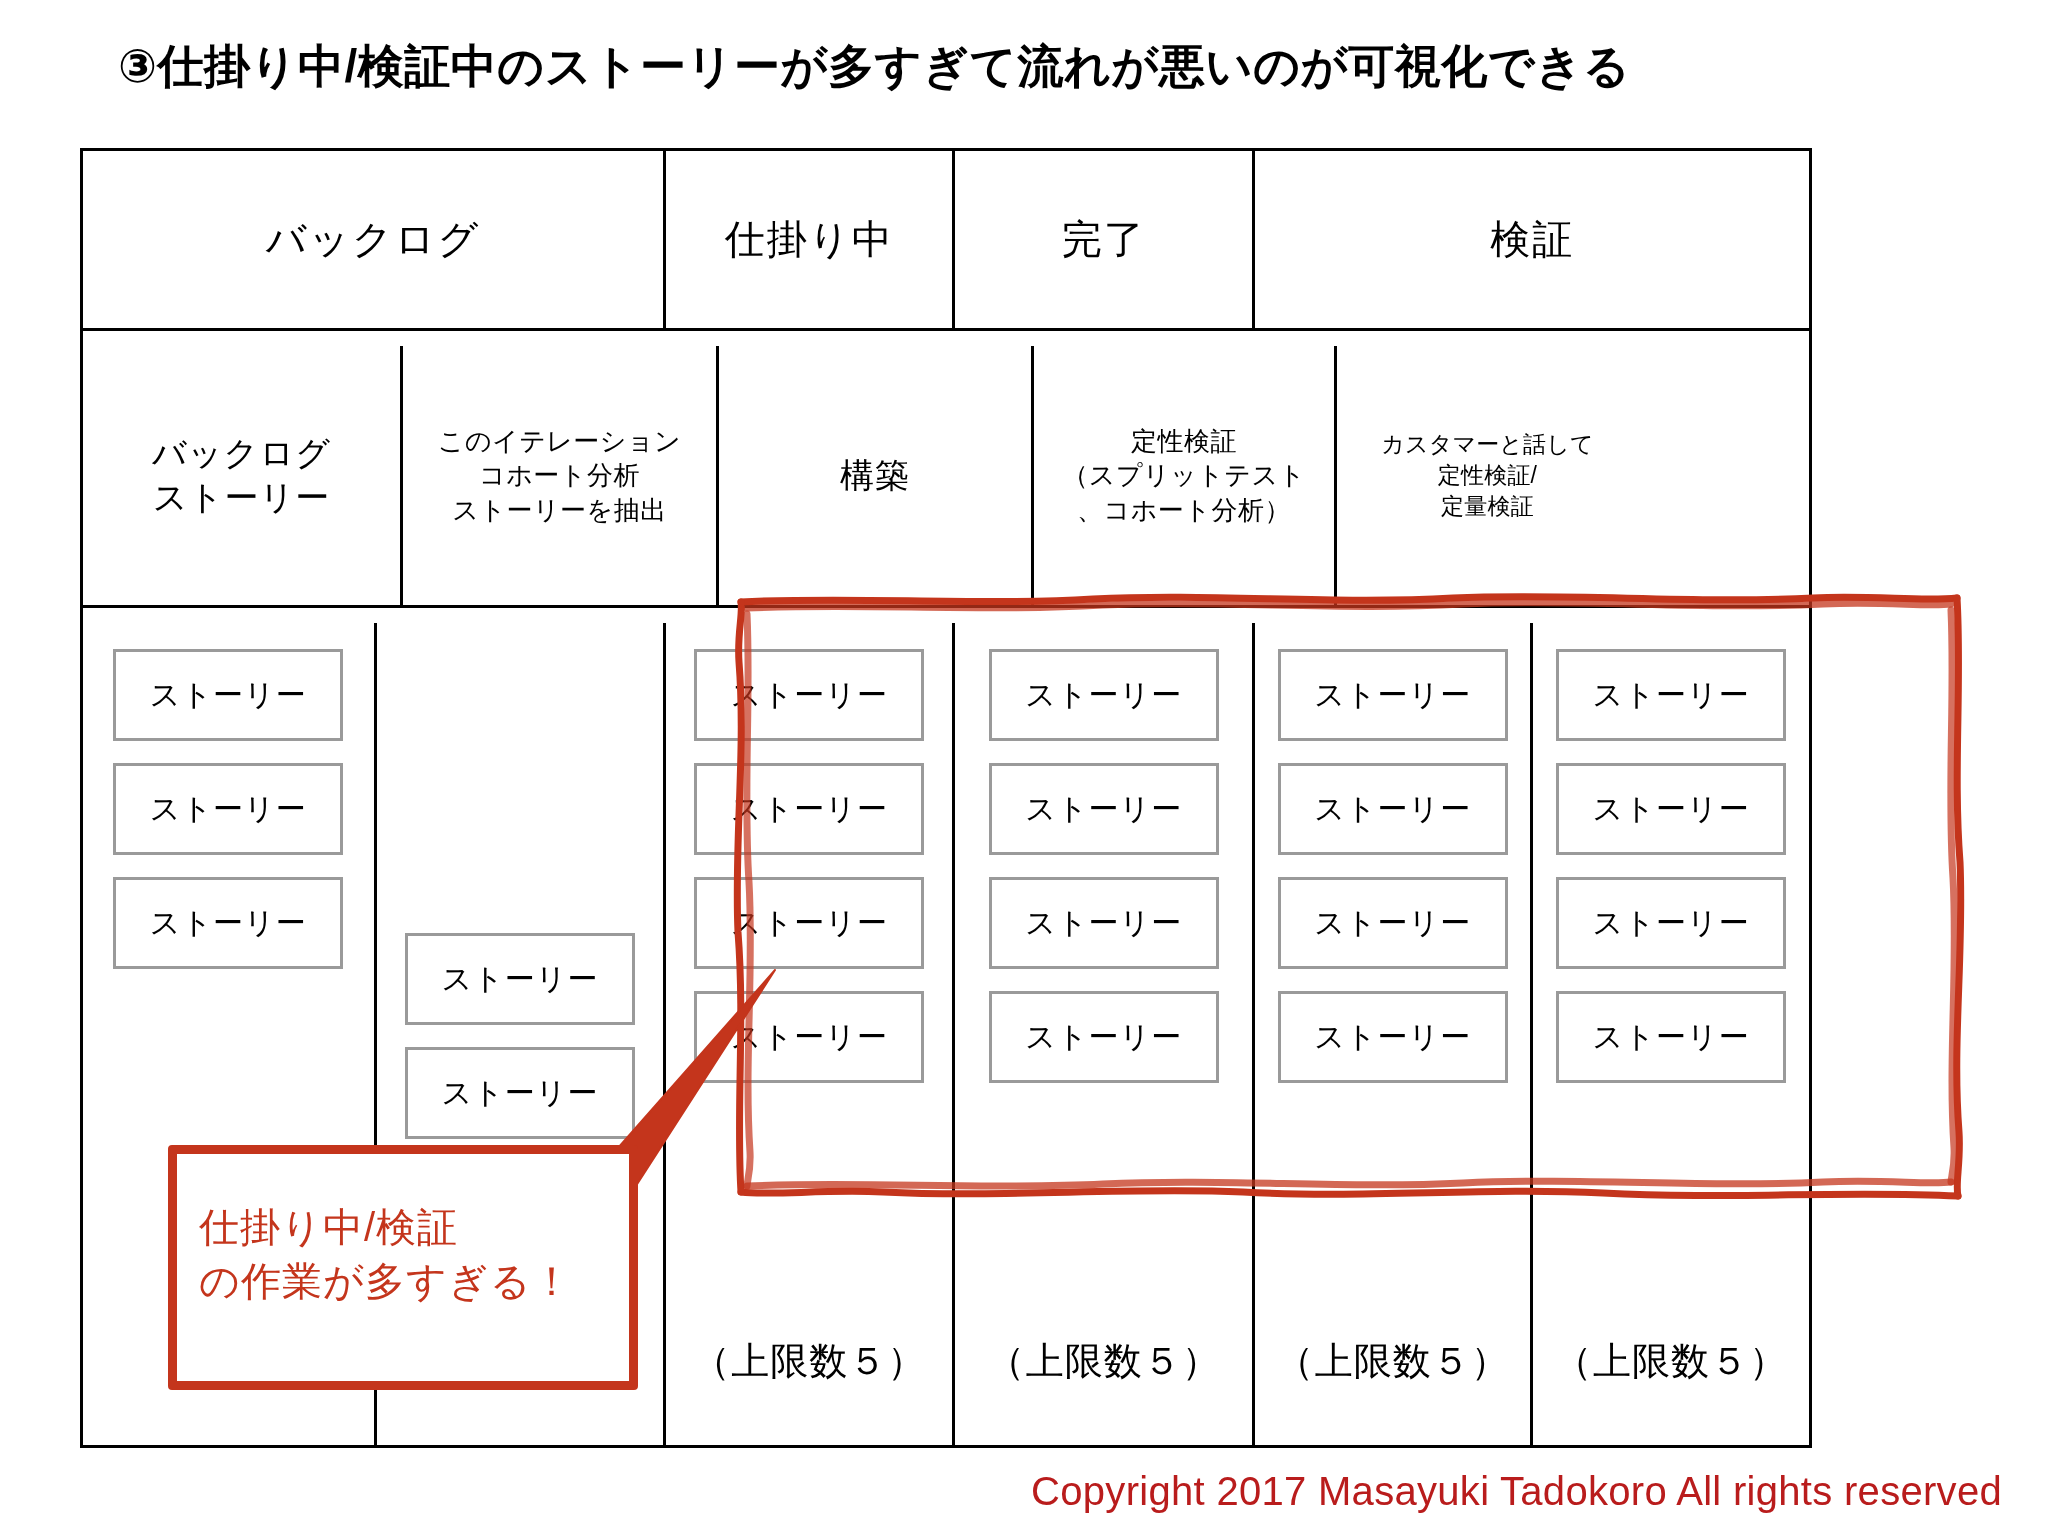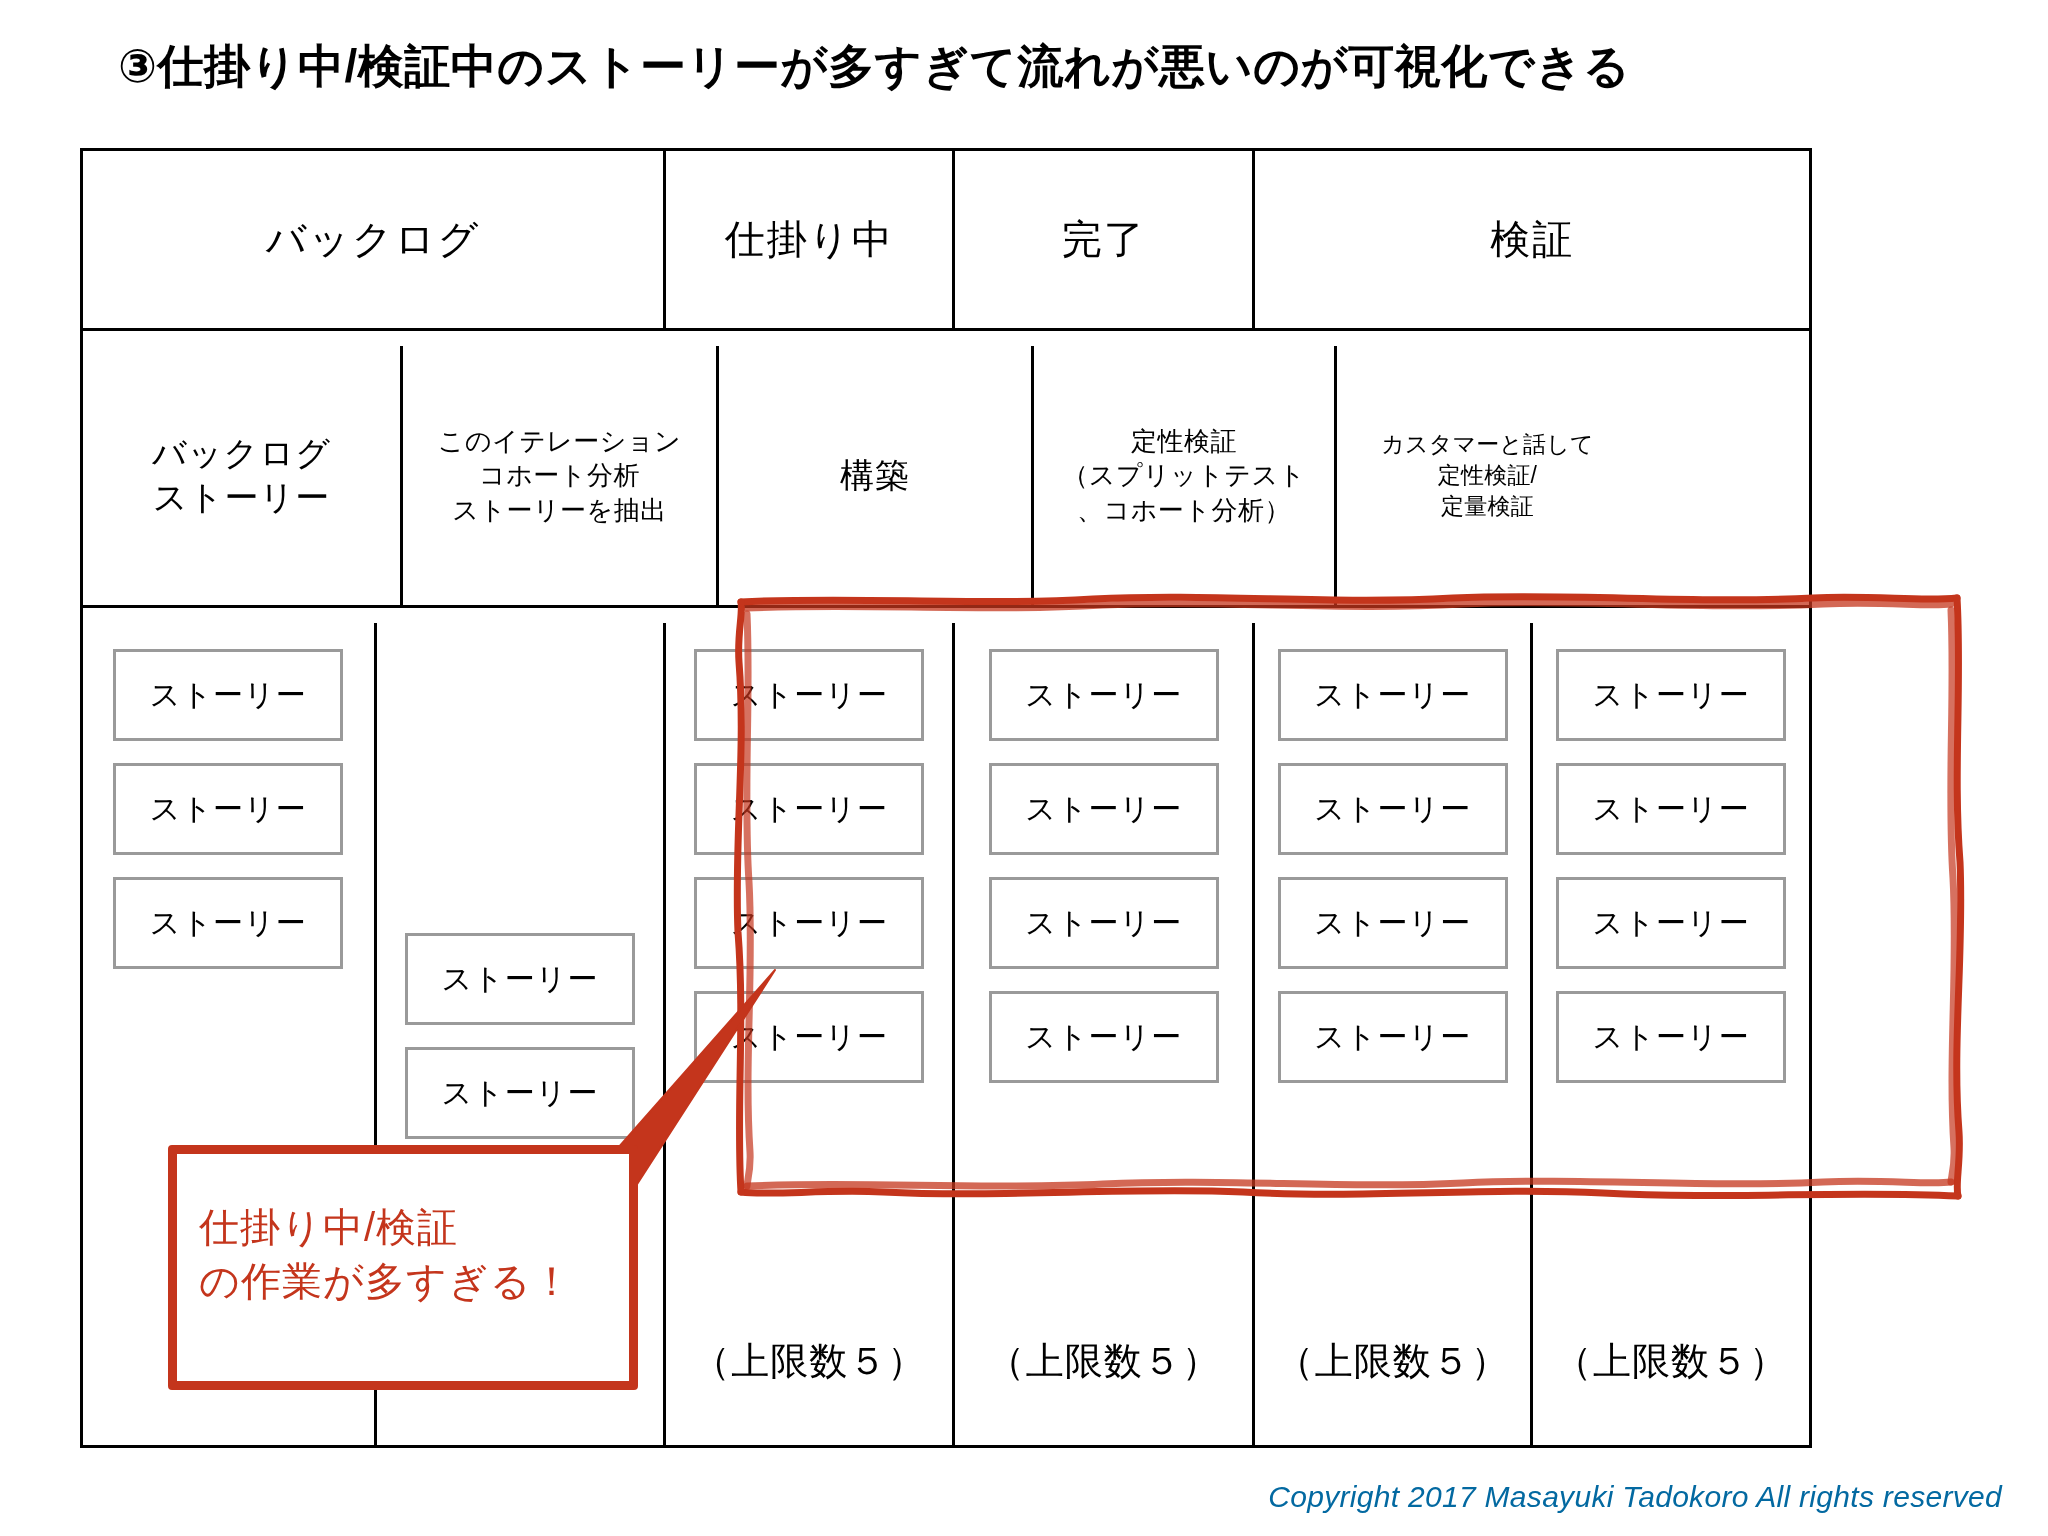--- a/index.html
+++ b/index.html
@@ -181,25 +181,24 @@
     height: 240px;
     z-index: 4;
     pointer-events: none;
   }
 
   
   #copyright {
     position: absolute;
     right: 46px;
     bottom: 22px;
-    font-size: 30px;
-    color: #0369a1;
+    font-size: 40px;
+    color: #b91c1c;
     letter-spacing: 0.3px;
     white-space: nowrap;
-    font-style: italic;
   }
 </style>
 </head>
 <body>
 
 <div id="slide-title">③仕掛り中/検証中のストーリーが多すぎて流れが悪いのが可視化できる</div>
 
 <div id="board">
 
   <div class="board-row" id="header-row">

